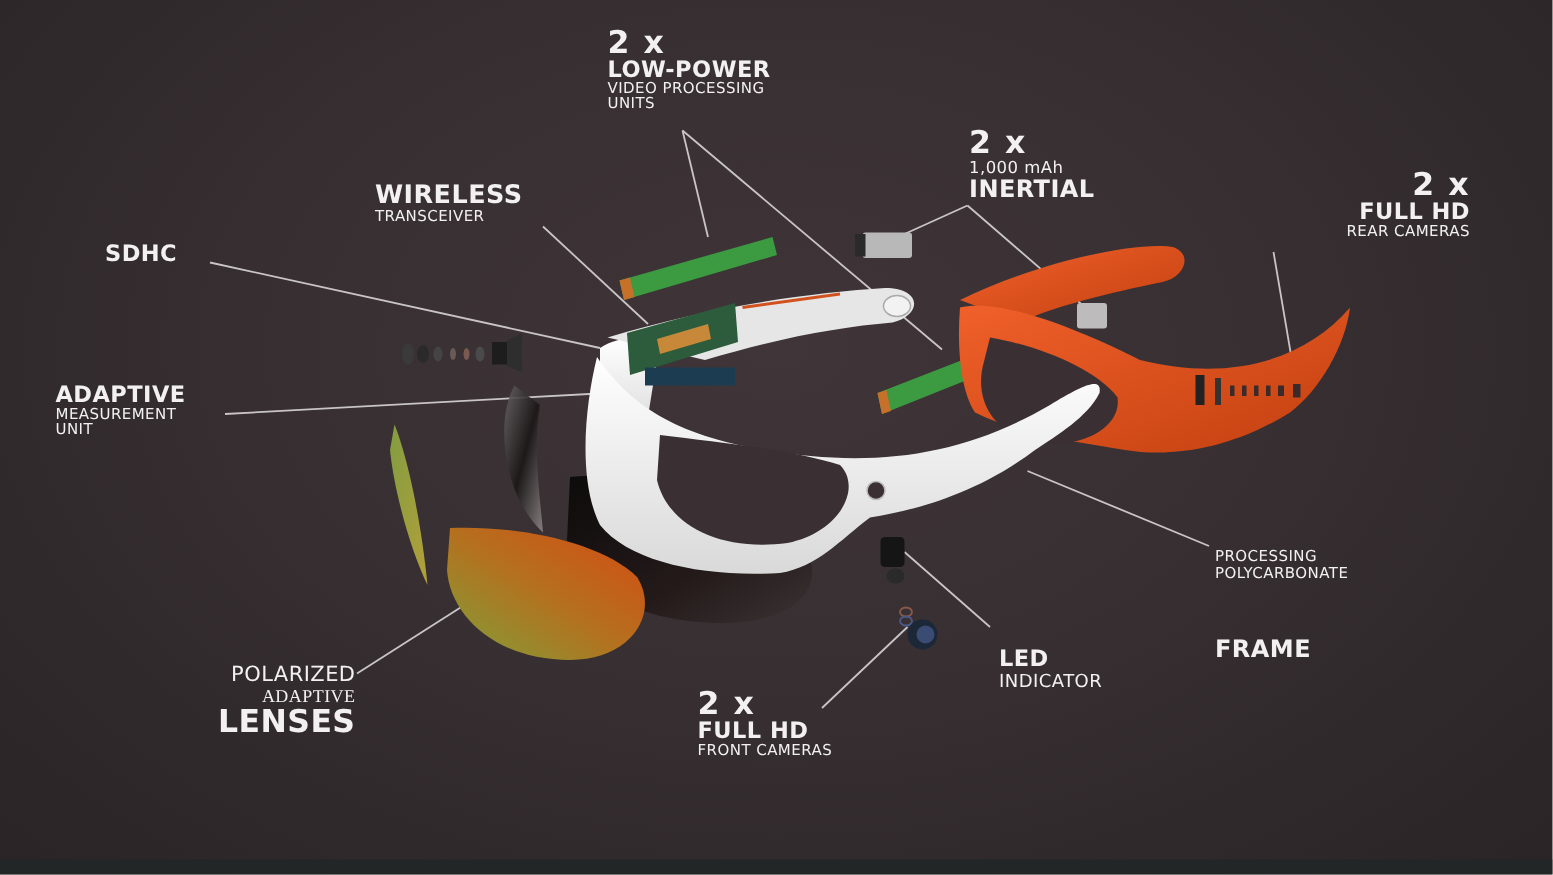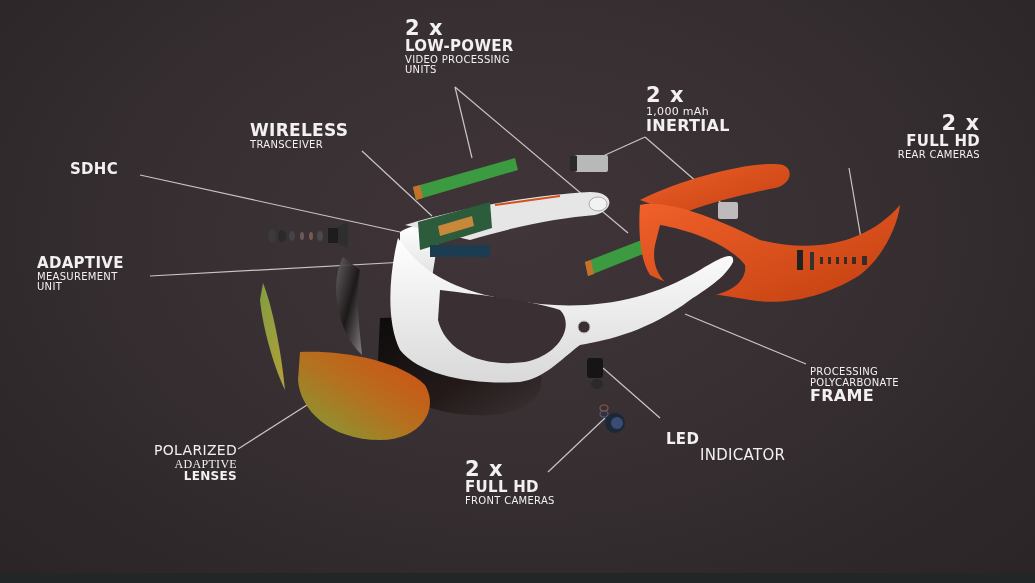--- a/index.html
+++ b/index.html
@@ -171,33 +171,33 @@
 
 <div class="label" style="left:37px;top:256px;">
   <span class="bold">ADAPTIVE</span>
   <span class="thin">MEASUREMENT</span>
   <span class="thin">UNIT</span>
 </div>
 
 <div class="label right" style="right:798px;top:443px;">
   <span class="thin" style="font-size:14px;margin-left:15px;">POLARIZED</span>
   <span class="tiny" style="font-size:12px;font-family:Liberation Serif, serif;">ADAPTIVE</span>
-  <span class="bold" style="font-size:12px;">LENSES</span>
+  <span class="bold" style="font-size:21px;">LENSES</span>
 </div>
 
 <div class="label" style="left:465px;top:458px;">
   <span class="count">2 x</span>
   <span class="bold">FULL HD</span>
   <span class="thin">FRONT CAMERAS</span>
 </div>
 
 <div class="label" style="left:666px;top:432px;">
   <span class="bold">LED</span>
-  <span class="thin" style="font-size:15px;margin-left:34px;">INDICATOR</span>
+  <span class="thin" style="font-size:12px;">INDICATOR</span>
 </div>
 
 <div class="label" style="left:810px;top:367px;">
   <span class="thin">PROCESSING</span>
   <span class="thin">POLYCARBONATE</span>
-  <span class="bold" style="font-size:16px;">FRAME</span>
+  <span class="bold" style="font-size:16px;margin-top:37px;">FRAME</span>
 </div>
 
 <div class="bottom-bar"></div>
 
 </body></html>

